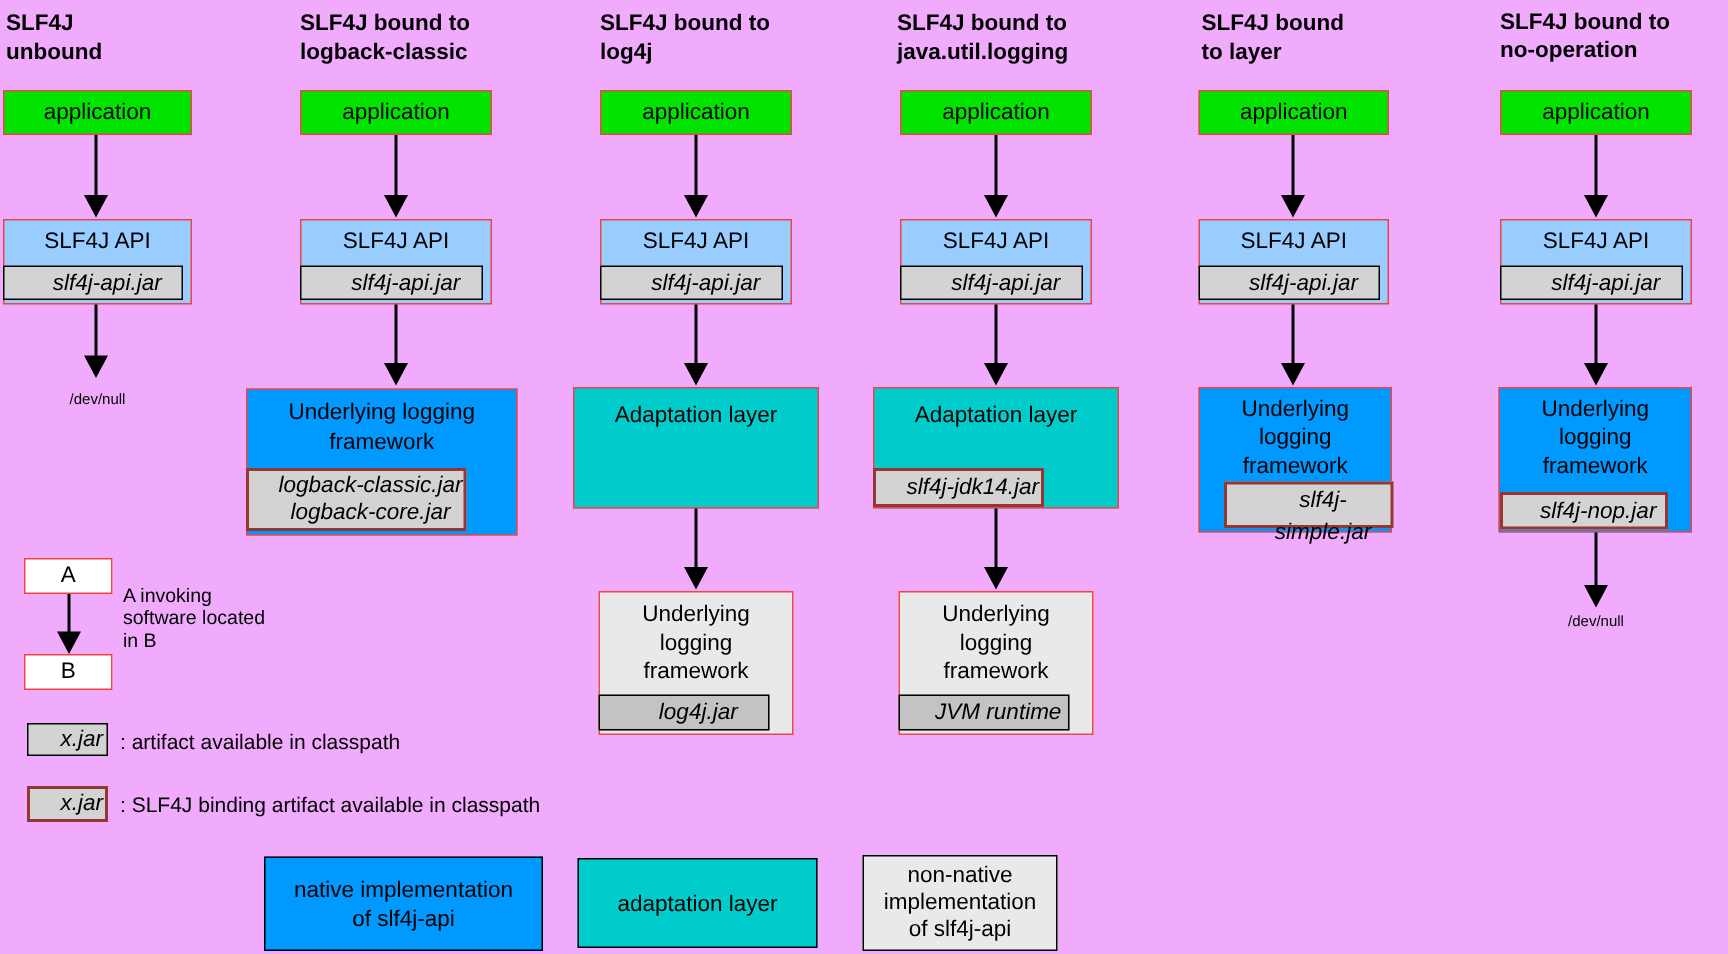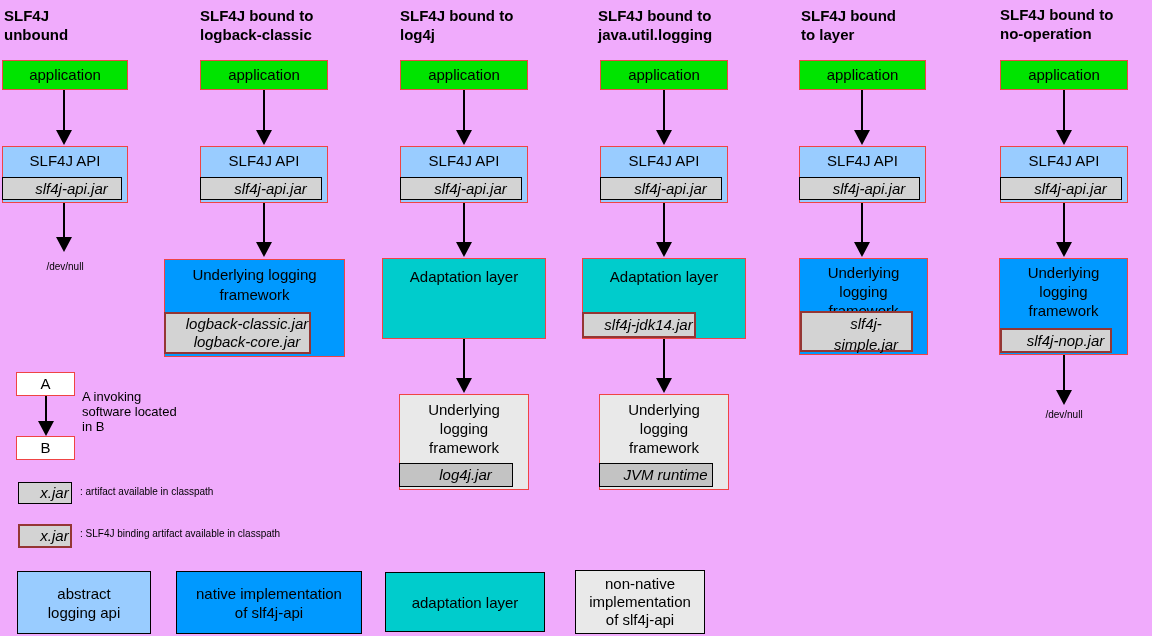--- a/index.html
+++ b/index.html
@@ -27,21 +27,21 @@
     text-align:center; white-space:pre-line;padding-left:19px;
   }
   .jar.bind { border:2px solid #943634; }
   .jar.dark { background:#c3c3c3; }
   .shaft { position:absolute; width:2px; background:#000; }
   .head  { position:absolute; width:0; height:0;
            border-left:8px solid transparent; border-right:8px solid transparent;
            border-top:15px solid #000; }
   .devnull { position:absolute; font-weight:normal; font-size:10px; text-align:center; }
   .legend-text { position:absolute; font-size:13px; line-height:15px; white-space:pre-line; }
-  .legend-text2 { position:absolute; font-size:10px; }
+  .legend-text2 { position:absolute; font-size:14px; }
   .white { background:#ffffff; }
   .keybox {
     position:absolute; box-sizing:border-box; border:1px solid #000;
     font-size:15px; line-height:19px; text-align:center; white-space:pre-line;
     display:flex; align-items:center; justify-content:center;
   }
 </style>
 </head>
 <body>
 
@@ -149,21 +149,21 @@
     <div class="lbl" style="margin-top:5px; line-height:19px;">Underlying
 logging
 framework</div>
     <div class="jar dark" style="left:-1px; bottom:2px; width:114px; height:24px; line-height:22px;">JVM runtime</div>
   </div>
 
   <div class="box azure" style="left:799px; top:258px; width:129px; height:97px;">
     <div class="lbl" style="margin-top:4px; line-height:19px;">Underlying
 logging
 framework</div>
-    <div class="jar bind" style="left:0px; bottom:2px; width:113px; height:41px; line-height:21px;">slf4j-simple.jar</div>
+    <div class="jar bind" style="left:16px; bottom:2px; width:113px; height:31px; line-height:21px;">slf4j-simple.jar</div>
   </div>
 
   <div class="box azure" style="left:999px; top:258px; width:129px; height:97px;">
     <div class="lbl" style="margin-top:4px; line-height:19px;">Underlying
 logging
 framework</div>
     <div class="jar bind" style="left:0px; bottom:1px; width:112px; height:25px; line-height:21px;">slf4j-nop.jar</div>
   </div>
   <div class="shaft" style="left:1063px; top:355px; height:36px;"></div>
     <div class="head" style="left:1056px; top:390px;"></div>
@@ -176,22 +176,20 @@
   <div class="legend-text" style="left:82px; top:389px;">A invoking
 software located
 in B</div>
 
   <div class="jar" style="left:18px; top:482px; width:54px; height:22px; line-height:20px;">x.jar</div>
   <div class="legend-text2" style="left:80px; top:486px;">: artifact available in classpath</div>
 
   <div class="jar bind" style="left:18px; top:524px; width:54px; height:24px; line-height:20px;">x.jar</div>
   <div class="legend-text2" style="left:80px; top:528px;">: SLF4J binding artifact available in classpath</div>
 
-  <div class="keybox lblue" style="left:17px; top:571px; width:134px; height:63px;">abstract
-logging api</div>
   <div class="keybox azure" style="left:176px; top:571px; width:186px; height:63px;">native implementation
 of slf4j-api</div>
   <div class="keybox teal" style="left:385px; top:572px; width:160px; height:60px;">adaptation layer</div>
   <div class="keybox lgray" style="left:575px; top:570px; width:130px; height:64px; line-height:18px;">non-native
 implementation
 of slf4j-api</div>
 
 </div>
 
 </body></html>

